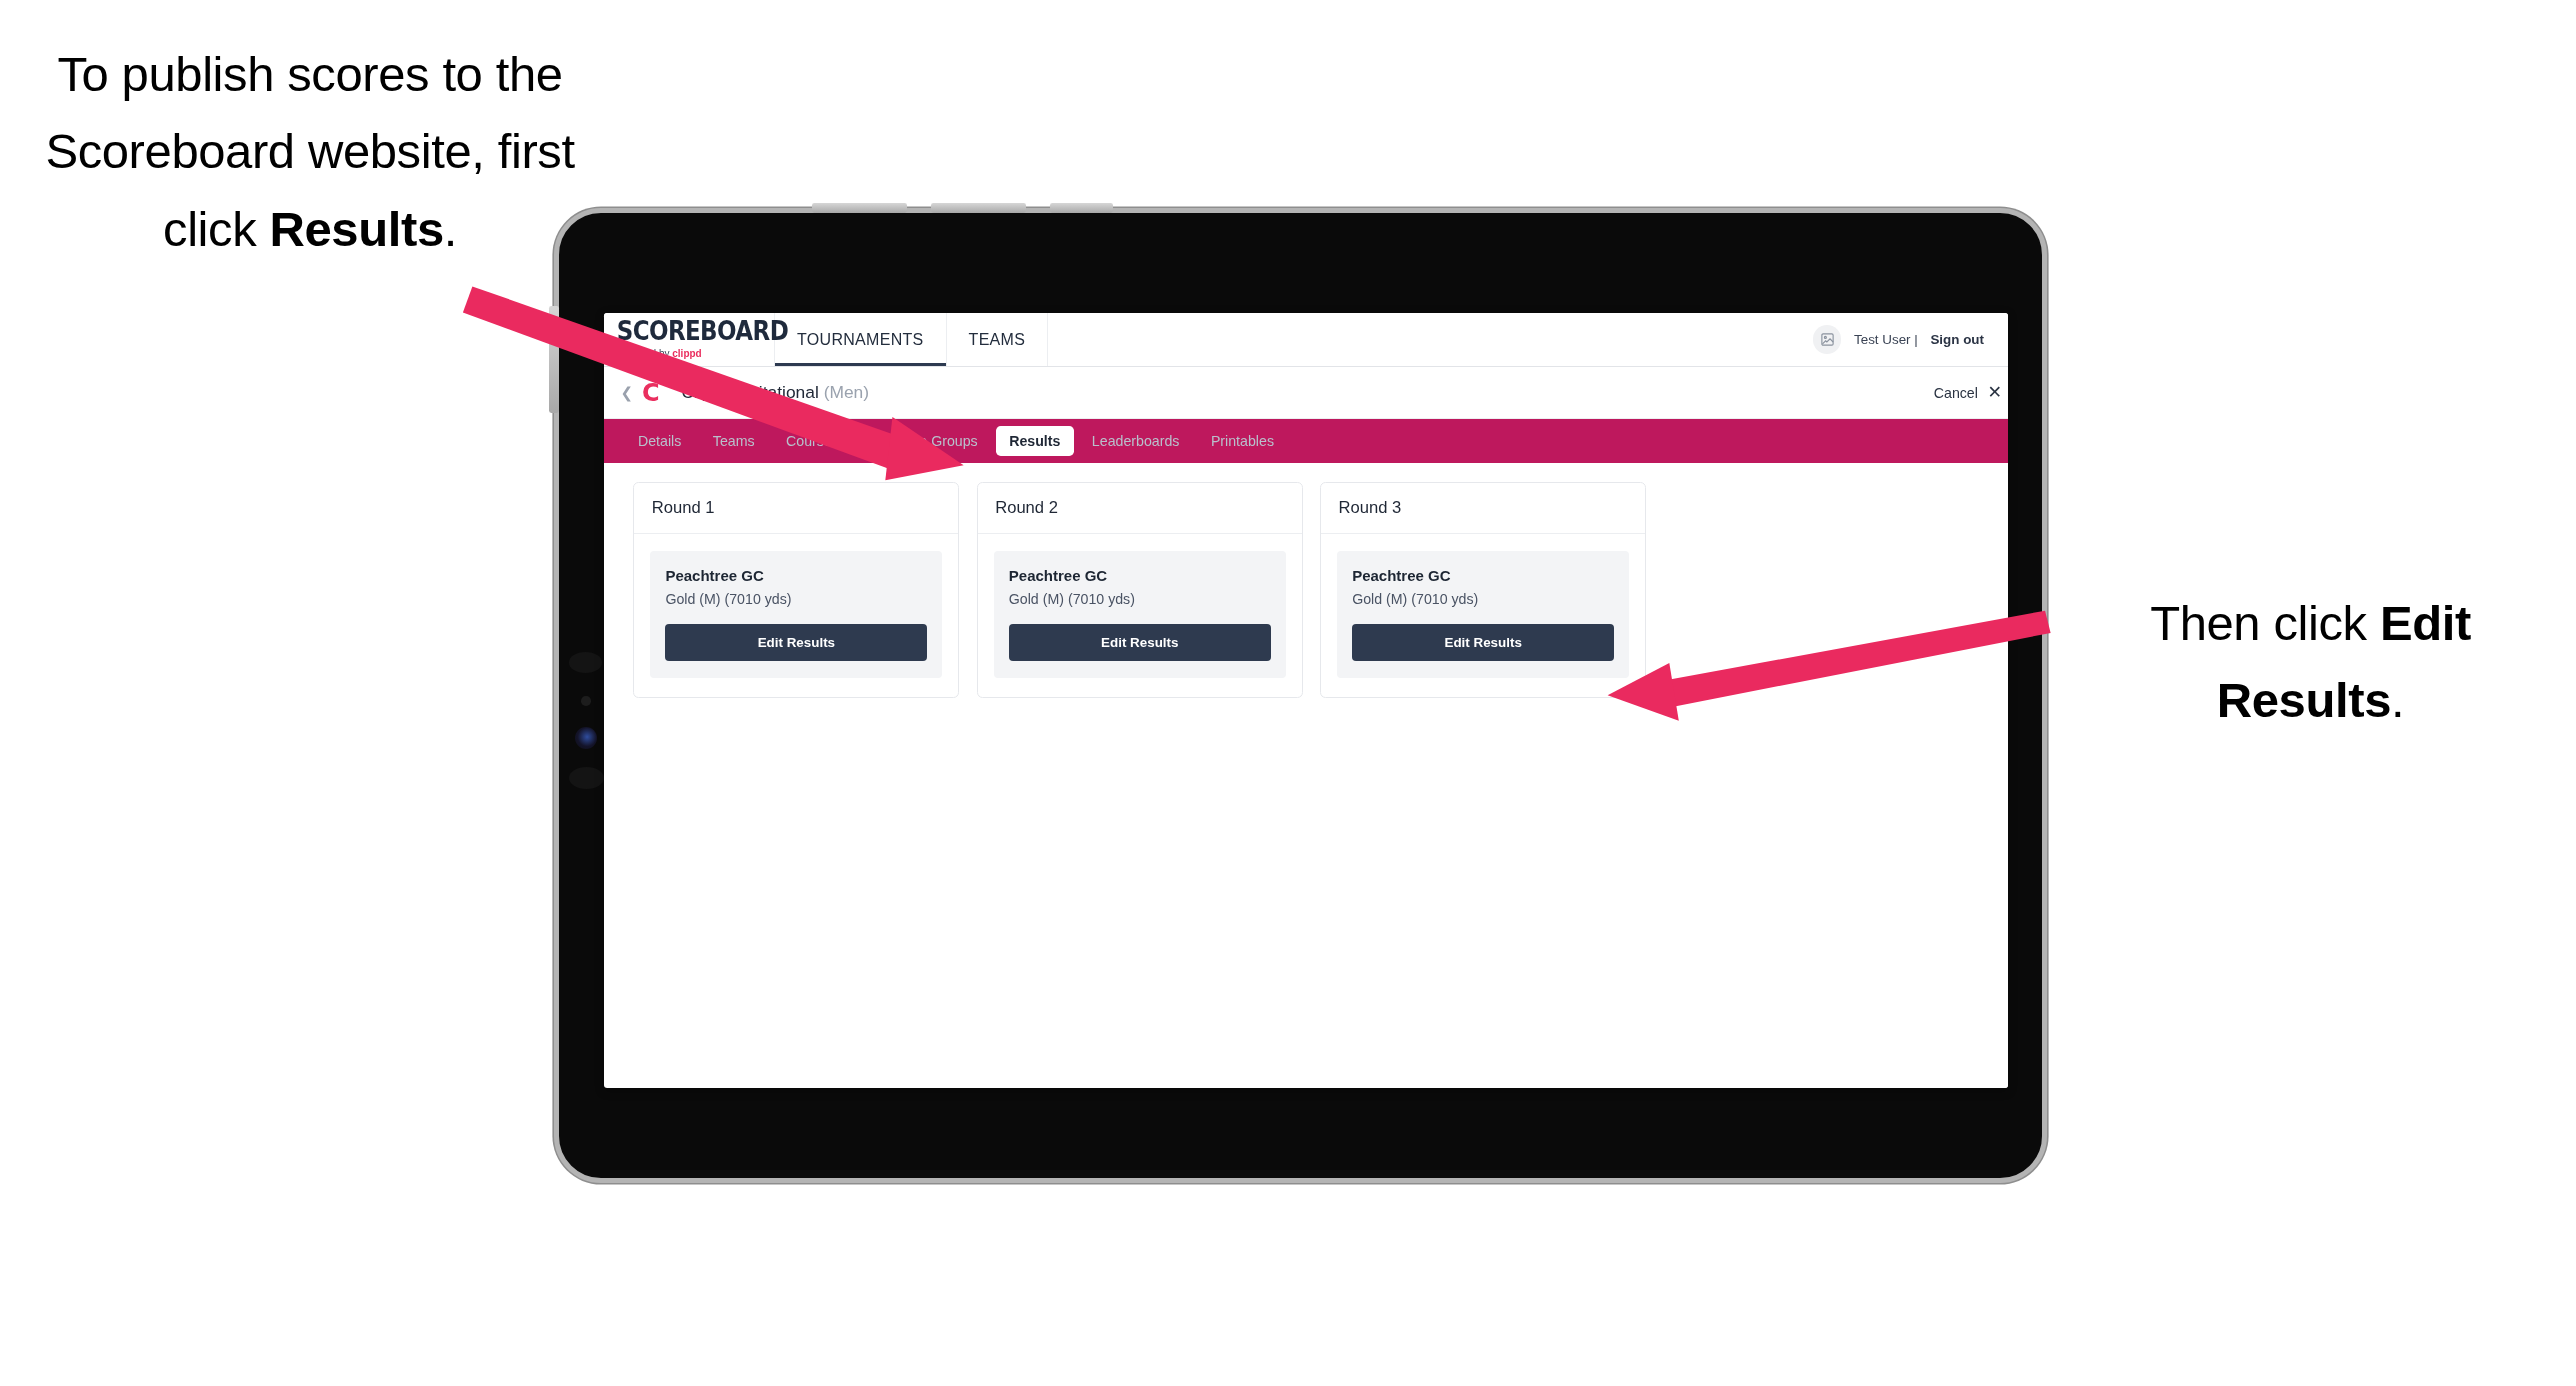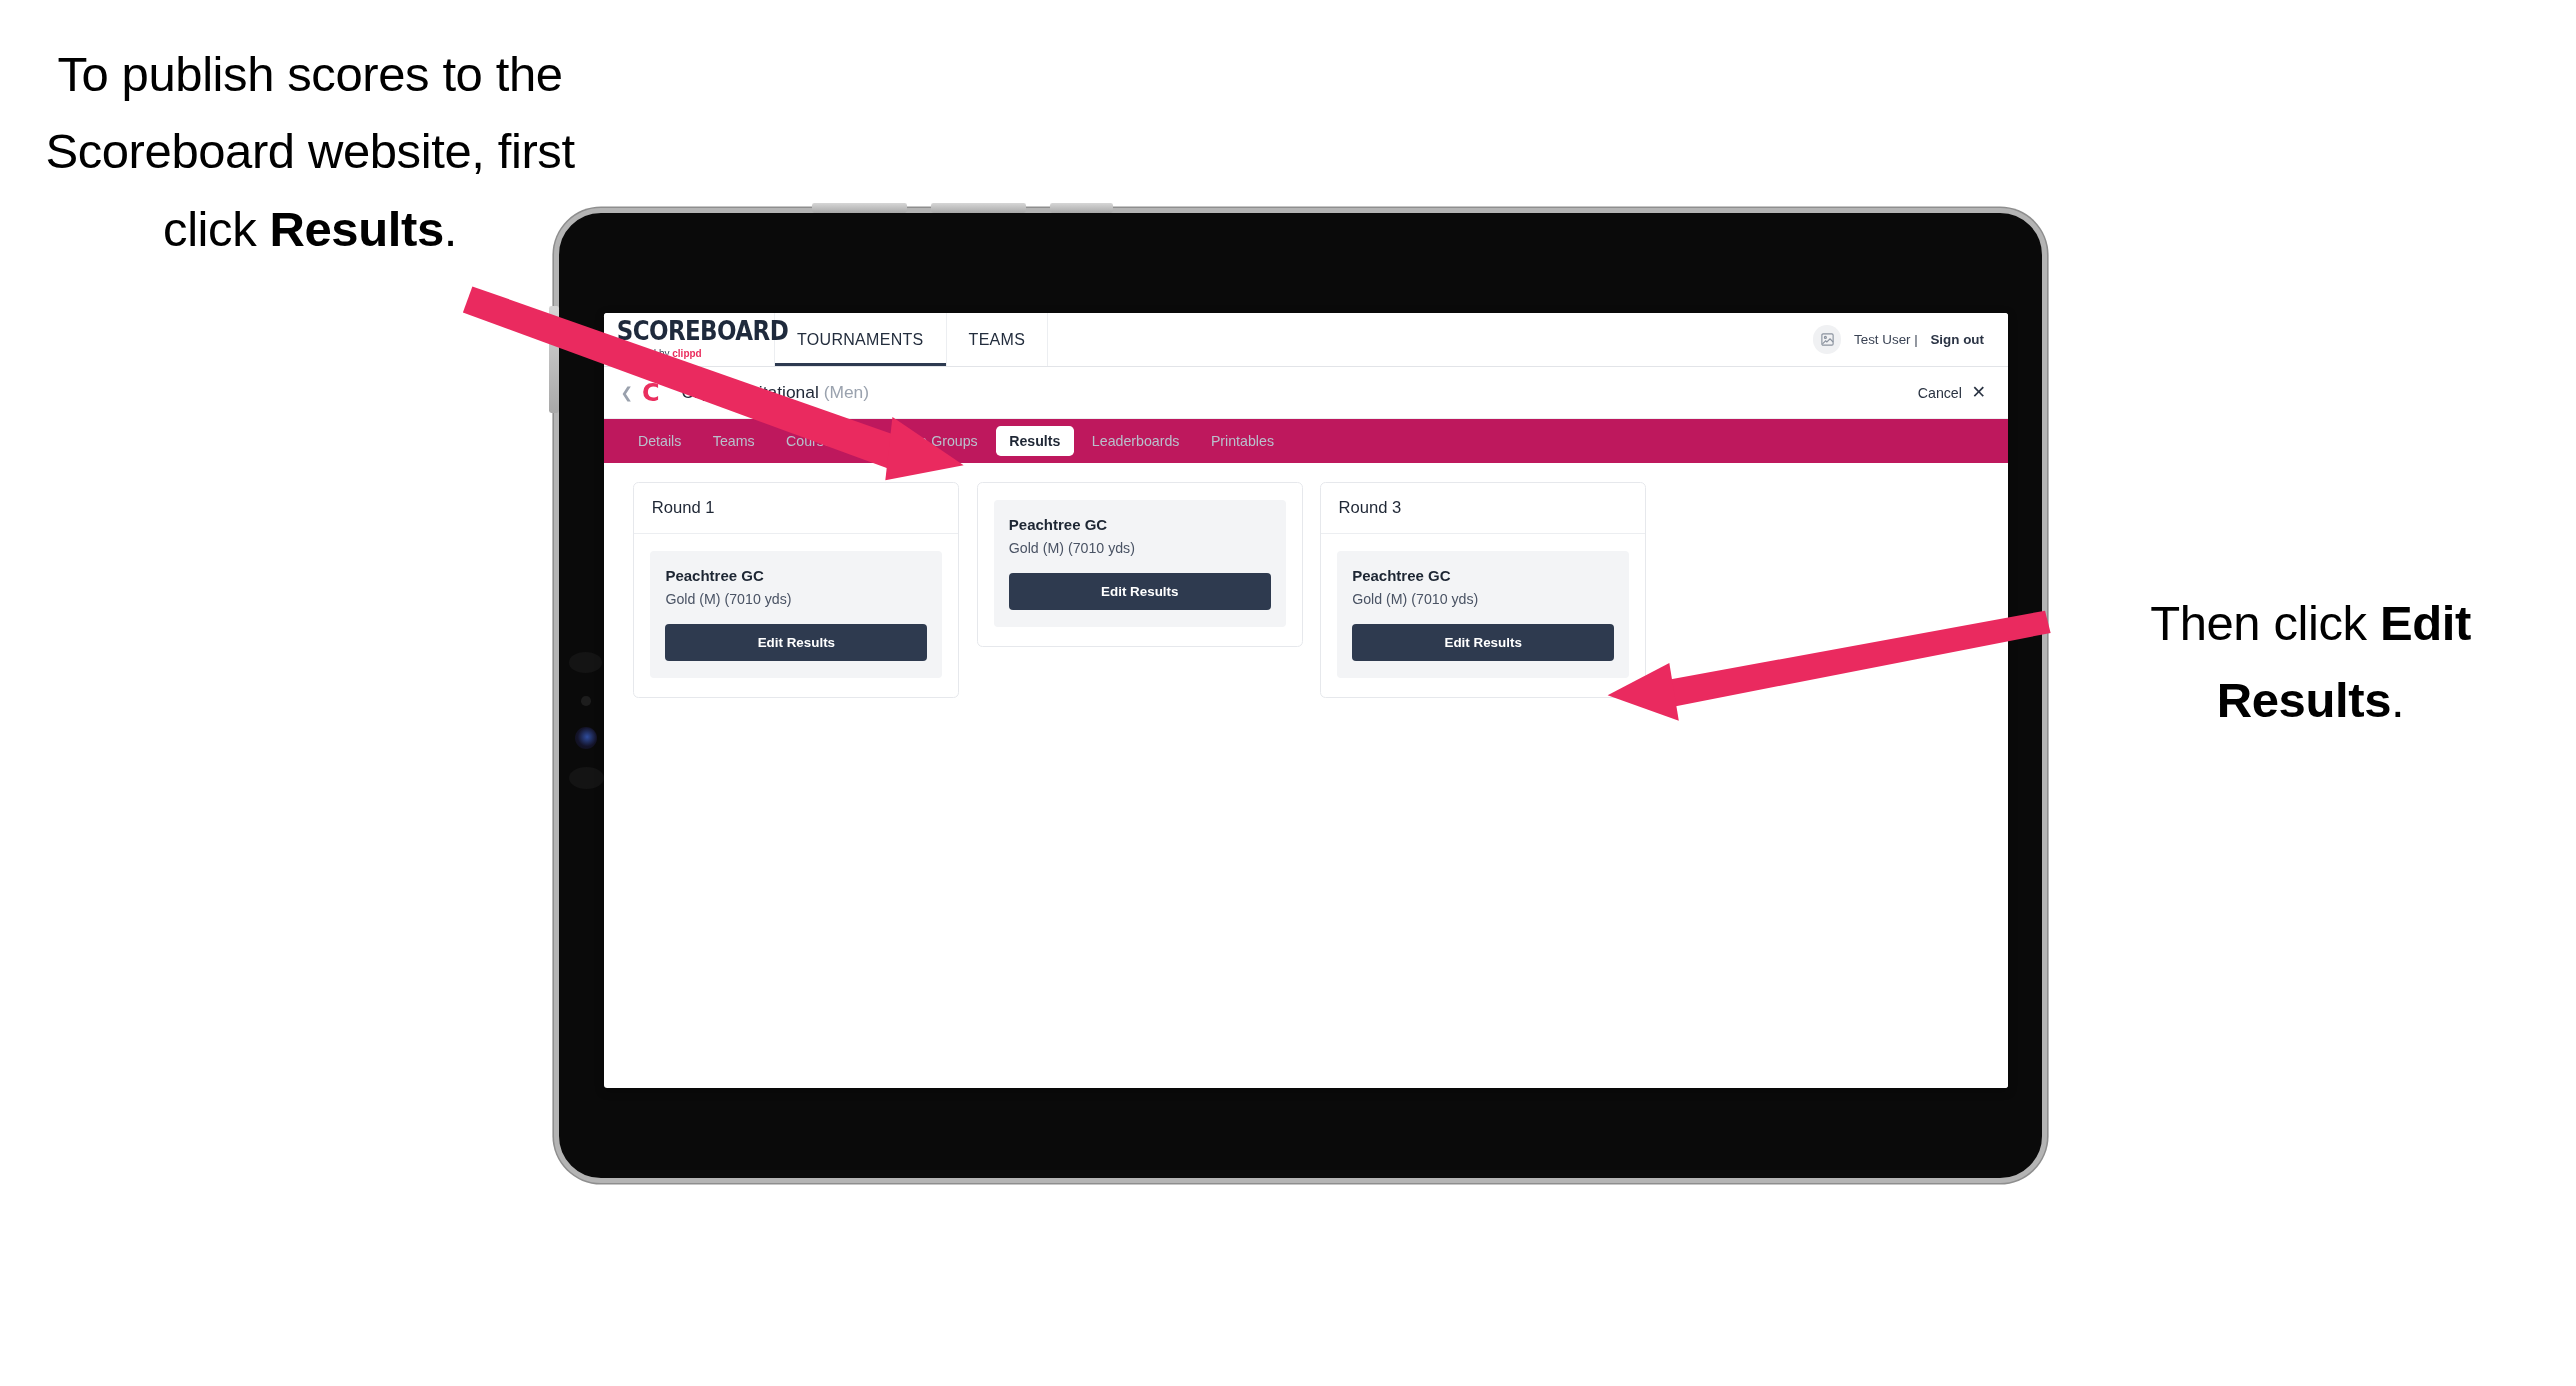--- a/index.html
+++ b/index.html
@@ -181,21 +181,21 @@
     line-height: 1;
   }
   .t-name {
     margin-left: 22px;
     font-size: 17.4px;
     color: #222a38;
   }
   .t-gender { color: #9aa2ae; }
   .cancel-block {
     margin-left: auto;
-    margin-right: 22px;
+    margin-right: 6px;
     display: flex; align-items: center; gap: 9.5px;
     font-size: 14.2px; color: #2a3342; cursor: pointer;
   }
   .xglyph { font-size: 17.4px; line-height: 1; }
 
   
   .subnav {
     height: 44px;
     background: #be185d;
     display: flex;
@@ -362,20 +362,21 @@
         <div class="round-body">
           <div class="course-box">
             <div class="course-name">Peachtree GC</div>
             <div class="course-tee">Gold (M) (7010 yds)</div>
             <button class="edit-btn">Edit Results</button>
           </div>
         </div>
       </div>
 
       <div class="round-card">
+        <div class="round-head">Round 2</div>
         <div class="round-body">
           <div class="course-box">
             <div class="course-name">Peachtree GC</div>
             <div class="course-tee">Gold (M) (7010 yds)</div>
             <button class="edit-btn">Edit Results</button>
           </div>
         </div>
       </div>
 
       <div class="round-card">

